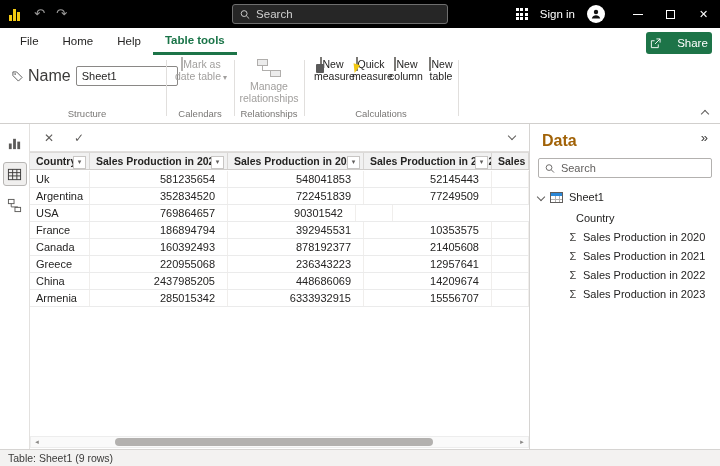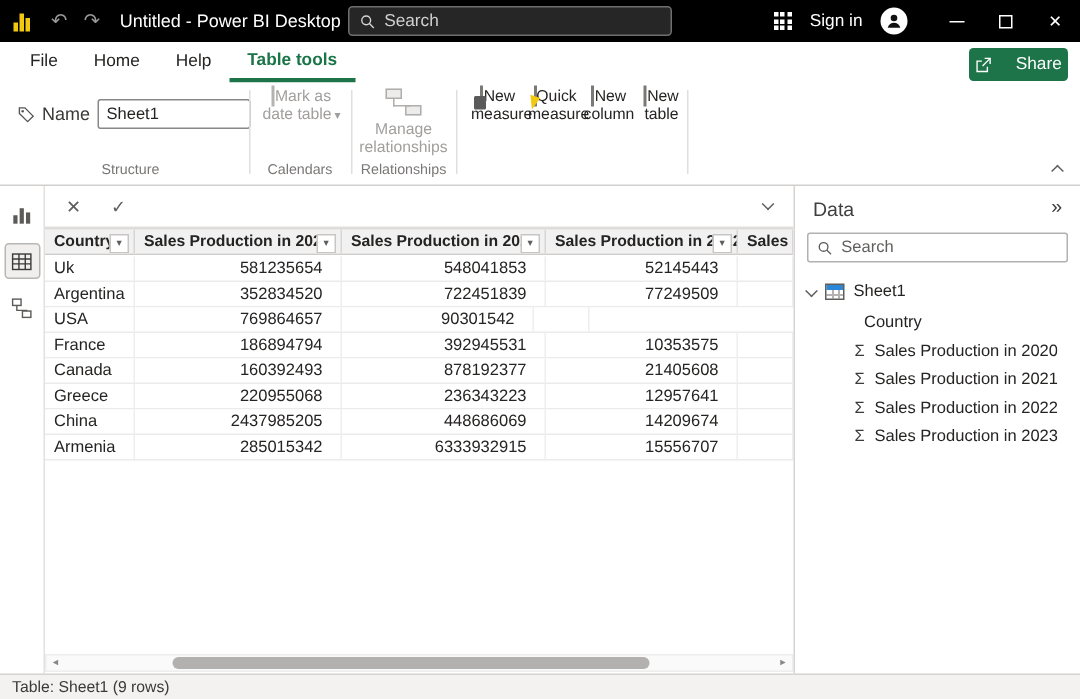--- a/index.html
+++ b/index.html
@@ -30,21 +30,21 @@
   .menubar{position:absolute;left:0;top:28px;width:688px;height:27px;background:#fff;display:flex;padding-left:8px}
   .tab{padding:0 12px;line-height:26px;font-size:11.5px;color:#252423;cursor:default}
   .tab.active{color:#1a7448;font-weight:bold;border-bottom:3px solid #1d7448;line-height:24px}
   .share-btn{position:absolute;right:8px;top:32px;width:66px;height:22px;background:#1d7448;border-radius:3px;color:#fff;display:flex;align-items:center;justify-content:center;gap:16px;font-size:11.5px}
 
   
   .ribbon{position:absolute;left:0;top:55px;width:720px;height:69px;background:#fff;border-bottom:1px solid #d1cfcd}
   .rib-sep{position:absolute;top:5px;width:1px;height:56px;background:#e1dfdd}
   .group-label{position:absolute;top:53px;font-size:9.5px;color:#797775;text-align:center}
   .name-row{position:absolute;left:12px;top:11px;display:flex;align-items:center;gap:5px}
-  .name-row label{font-size:12px;color:#3b3a39}
+  .name-row label{font-size:16px;color:#3b3a39}
   .name-row input{width:102px;height:20px;border:1px solid #8a8886;border-radius:2px;font-size:11px;padding:0 5px;font-family:inherit;color:#252423;outline:none}
   .rib-btn{position:absolute;top:4px;text-align:center;font-size:10.5px;line-height:11.5px;color:#252423}
   .rib-btn .ic{margin:0 auto 4px}
   .rib-btn.disabled{color:#a19f9d}
   .caret-sm{display:inline-block;font-size:8px;color:#a19f9d;margin-left:2px}
   .mini{position:relative;width:20px;height:16px;border:1px solid #7b7975;background:
     linear-gradient(to bottom,#2b88d8 0,#2b88d8 4px,transparent 4px),
     linear-gradient(to right,transparent 0 6px,#c8c6c4 6px 7px,transparent 7px 12px,#c8c6c4 12px 13px,transparent 13px),
     linear-gradient(to bottom,transparent 0 8px,#c8c6c4 8px 9px,transparent 9px 12px,#c8c6c4 12px 13px,transparent 13px)}
   .mini.gray{border-color:#b5b3b1;background:
@@ -91,21 +91,21 @@
 
   
   .hscroll{position:absolute;left:30px;top:436px;width:499px;height:12px;background:#fafafa;border:1px solid #ededed}
   .hs-arrow{position:absolute;top:0;width:12px;height:10px;display:flex;align-items:center;justify-content:center;font-size:6px;color:#8a8886}
   .hs-arrow.left{left:0}.hs-arrow.right{right:0}
   .hs-thumb{position:absolute;left:84px;top:1px;width:318px;height:8px;background:#b3b1af;border-radius:4px}
 
   
   .dpane{position:absolute;left:529px;top:124px;width:191px;height:325px;background:#fff;border-left:1px solid #d6d4d2}
   .dp-header{position:relative;padding:8px 10px 4px 12px}
-  .dp-title{font-size:13px;font-weight:normal;color:#404040}
+  .dp-title{font-size:16px;font-weight:bold;color:#a16207}
   .dp-collapse{position:absolute;right:12px;top:6px;font-size:13px;color:#3b3a39}
   .dp-search{margin:4px 8px 0;height:20px;border:1px solid #b3b1af;border-radius:2px;display:flex;align-items:center;gap:6px;padding:0 6px;color:#605e5c}
   .dp-search input{border:none;outline:none;font-size:11px;width:100%;font-family:inherit;color:#252423}
   .dp-search input::placeholder{color:#605e5c}
   .tree-row{margin-top:10px;height:18px;display:flex;align-items:center;padding-left:8px;gap:6px}
   .sheet-icon{width:13px;height:11px;border:1px solid #605e5c;background:
     linear-gradient(to bottom,#2b88d8 0,#2b88d8 3px,transparent 3px),
     linear-gradient(to right,transparent 0 4px,#b5b3b1 4px 5px,transparent 5px 8px,#b5b3b1 8px 9px,transparent 9px),
     linear-gradient(to bottom,transparent 0 6px,#b5b3b1 6px 7px,transparent 7px)}
   .tree-label{font-size:11px;color:#252423}
@@ -124,21 +124,20 @@
 <div class="app">
 
   <div class="titlebar">
     <span class="tb-appicon">
         <i></i>
         <i></i>
         <i></i>
       </span>
     <span class="tb-histbtn">↶</span>
     <span class="tb-histbtn">↷</span>
-    <span class="tb-title">Untitled - Power BI Desktop</span>
     <div class="tb-search">
       <svg width="11" height="11" viewBox="0 0 11 11">
           <circle cx="4.5" cy="4.5" r="3.2" fill="none" stroke="currentColor"></circle>
           <line x1="7" y1="7" x2="10" y2="10" stroke="currentColor"></line>
         </svg>
       <input placeholder="Search" style="">
     </div>
     <div class="tb-right">
       <span class="apps-icon">
           <i></i>
@@ -222,20 +221,21 @@
       <span>Quick measure</span>
     </div>
     <div class="rib-btn" style="left:388px;width:36px">
       <span class="ic mini colh"></span>
       <span>New column</span>
     </div>
     <div class="rib-btn" style="left:424px;width:34px">
       <span class="ic mini"></span>
       <span>New table</span>
     </div>
+    <span class="group-label" style="left:304px;width:154px">Calculations</span>
     <div class="rib-sep" style="left:458px"></div>
 
     <span class="chev up rib-collapse"></span>
   </div>
 
   <div class="leftnav">
     <div class="nav-item">
       <svg width="15" height="15" viewBox="0 0 16 16">
           <rect x="2" y="8" width="3" height="6" fill="#5c5b59"></rect>
           <rect x="6.5" y="3" width="3" height="11" fill="#5c5b59"></rect>

